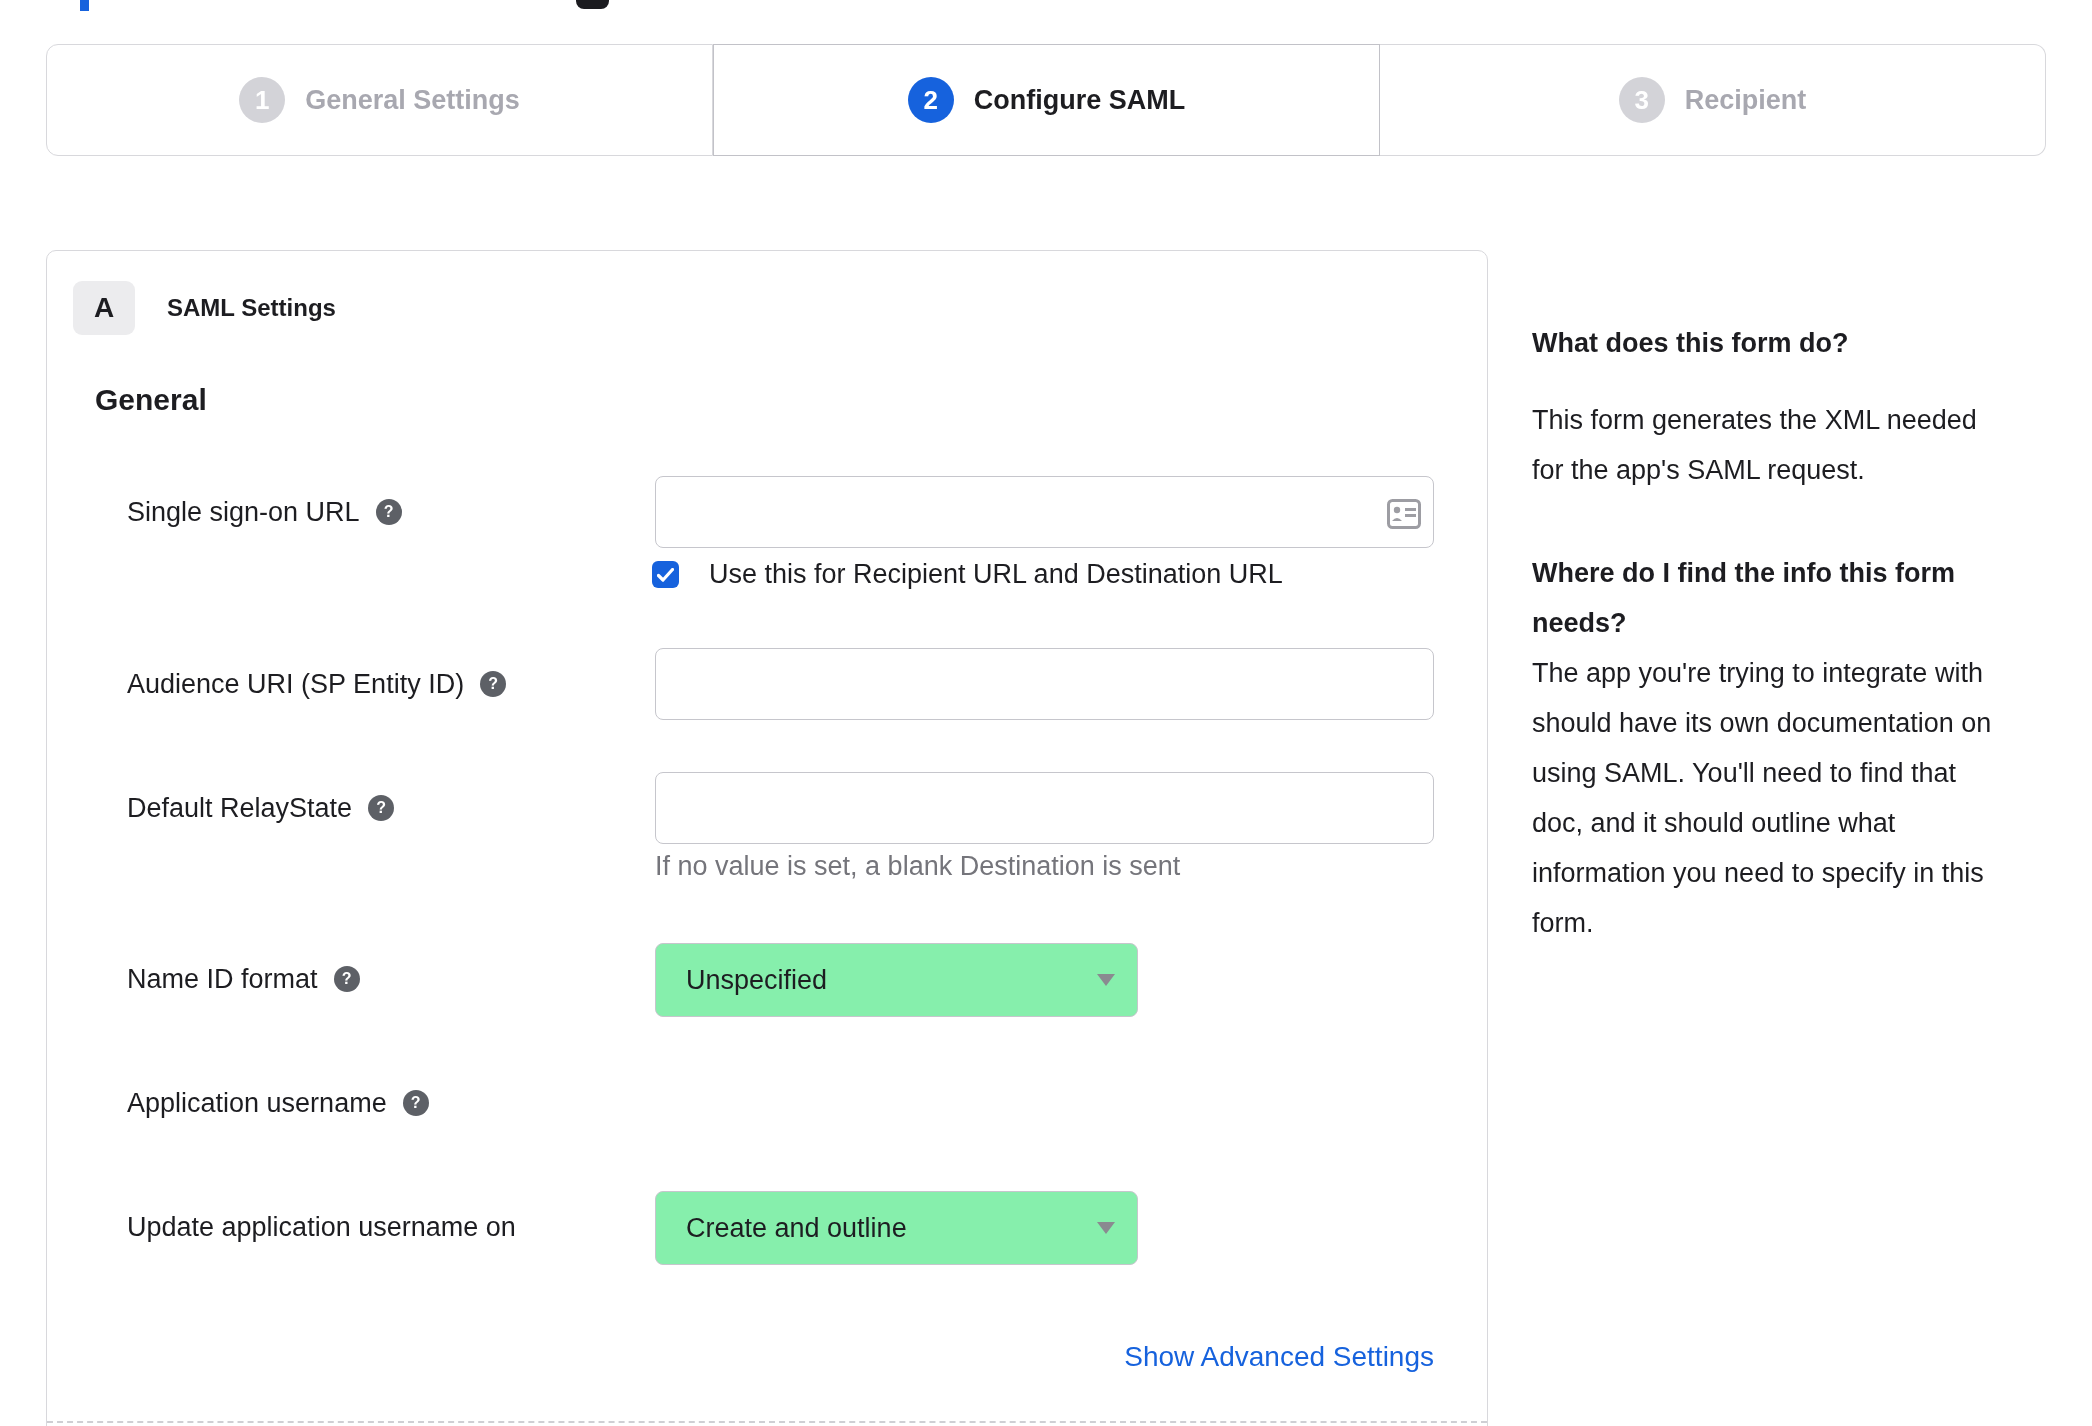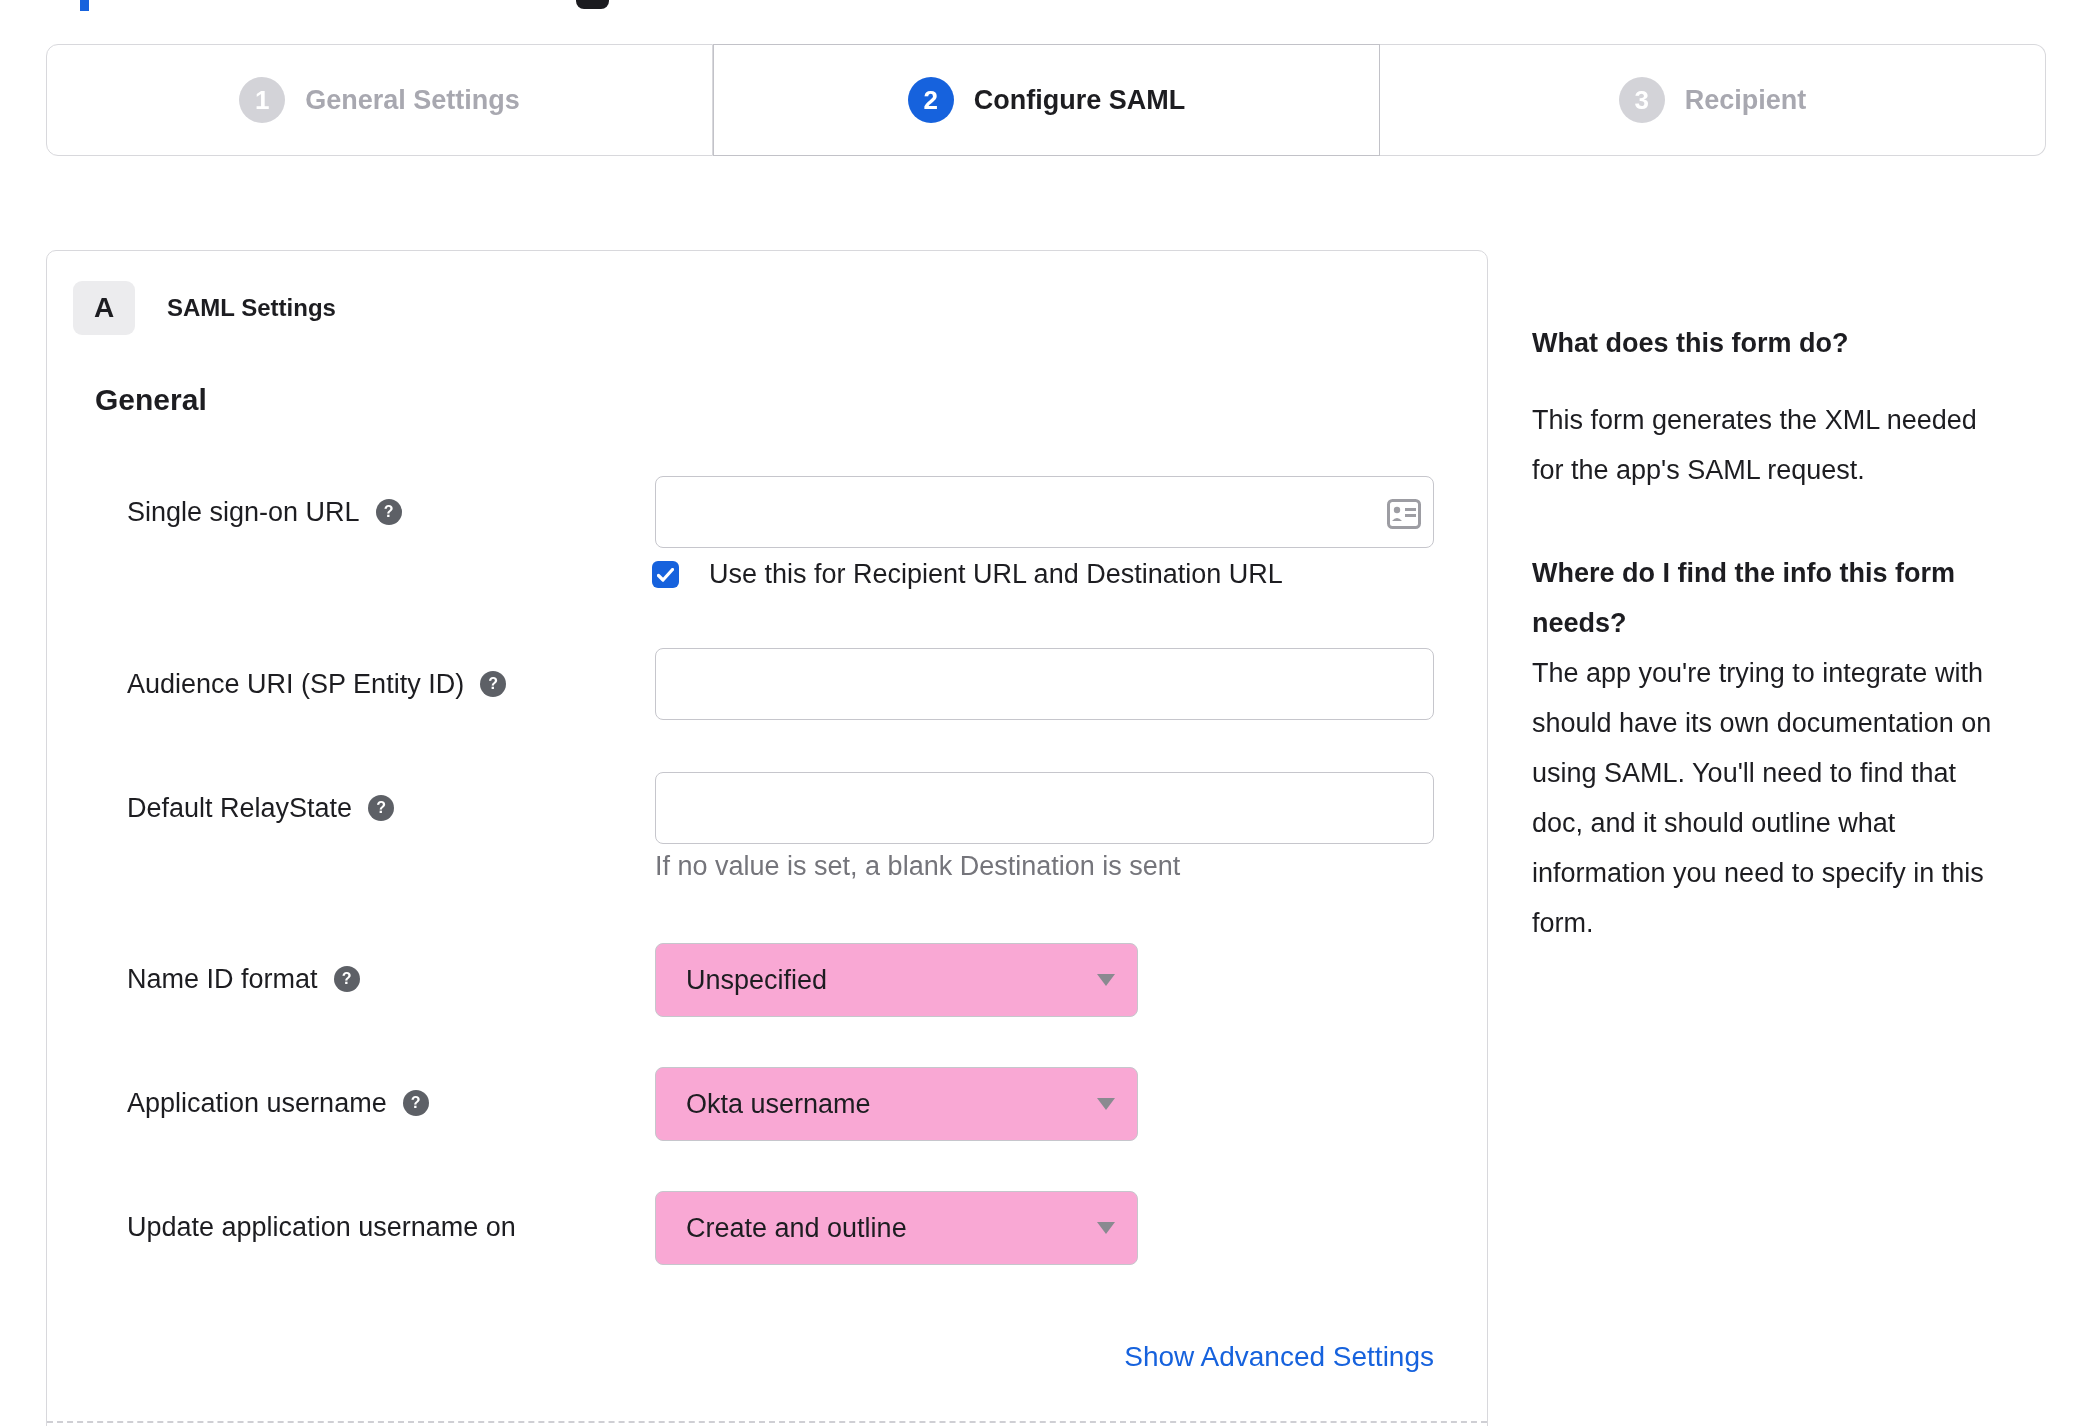--- a/index.html
+++ b/index.html
@@ -65,21 +65,21 @@
     position:absolute; left:605px; top:310px; width:27px; height:27px;
     background:#1662dd; border-radius:6px; cursor:pointer;
     display:flex; align-items:center; justify-content:center;
   }
   .checkbox-label { position:absolute; left:662px; top:310px; height:27px; display:flex; align-items:center; font-size:27px; }
 
   .hint { position:absolute; left:608px; top:600px; font-size:27px; color:#75757b; }
 
   .select {
     position:absolute; left:608px; width:483px; height:74px; box-sizing:border-box;
-    border:1px solid #c6c6cc; border-radius:8px; background:#f9a8d4; cursor:pointer;
+    border:1px solid #c6c6cc; border-radius:8px; background:#86efac; cursor:pointer;
     display:flex; align-items:center; padding-left:30px; font-size:27px; color:#1d1d21;
   }
   .select-arrow {
     position:absolute; right:22px; top:50%; margin-top:-6px;
     width:0; height:0; border-left:9px solid transparent; border-right:9px solid transparent;
     border-top:12px solid #8a8a90;
   }
 
   .advanced-link {
     position:absolute; left:608px; top:1090px; width:779px; height:36px;
@@ -160,24 +160,20 @@
   </div>
   <div class="select" style="top:692px">
     <span>Unspecified</span>
     <span class="select-arrow"></span>
   </div>
 
   <div class="f-label" style="top:816px">
     <span>Application username</span>
     <span class="help">?</span>
   </div>
-  <div class="select" style="top:816px">
-    <span>Okta username</span>
-    <span class="select-arrow"></span>
-  </div>
 
   <div class="f-label" style="top:940px">
     <span>Update application username on</span>
   </div>
   <div class="select" style="top:940px">
     <span>Create and outline</span>
     <span class="select-arrow"></span>
   </div>
 
   <a class="advanced-link">Show Advanced Settings</a>

